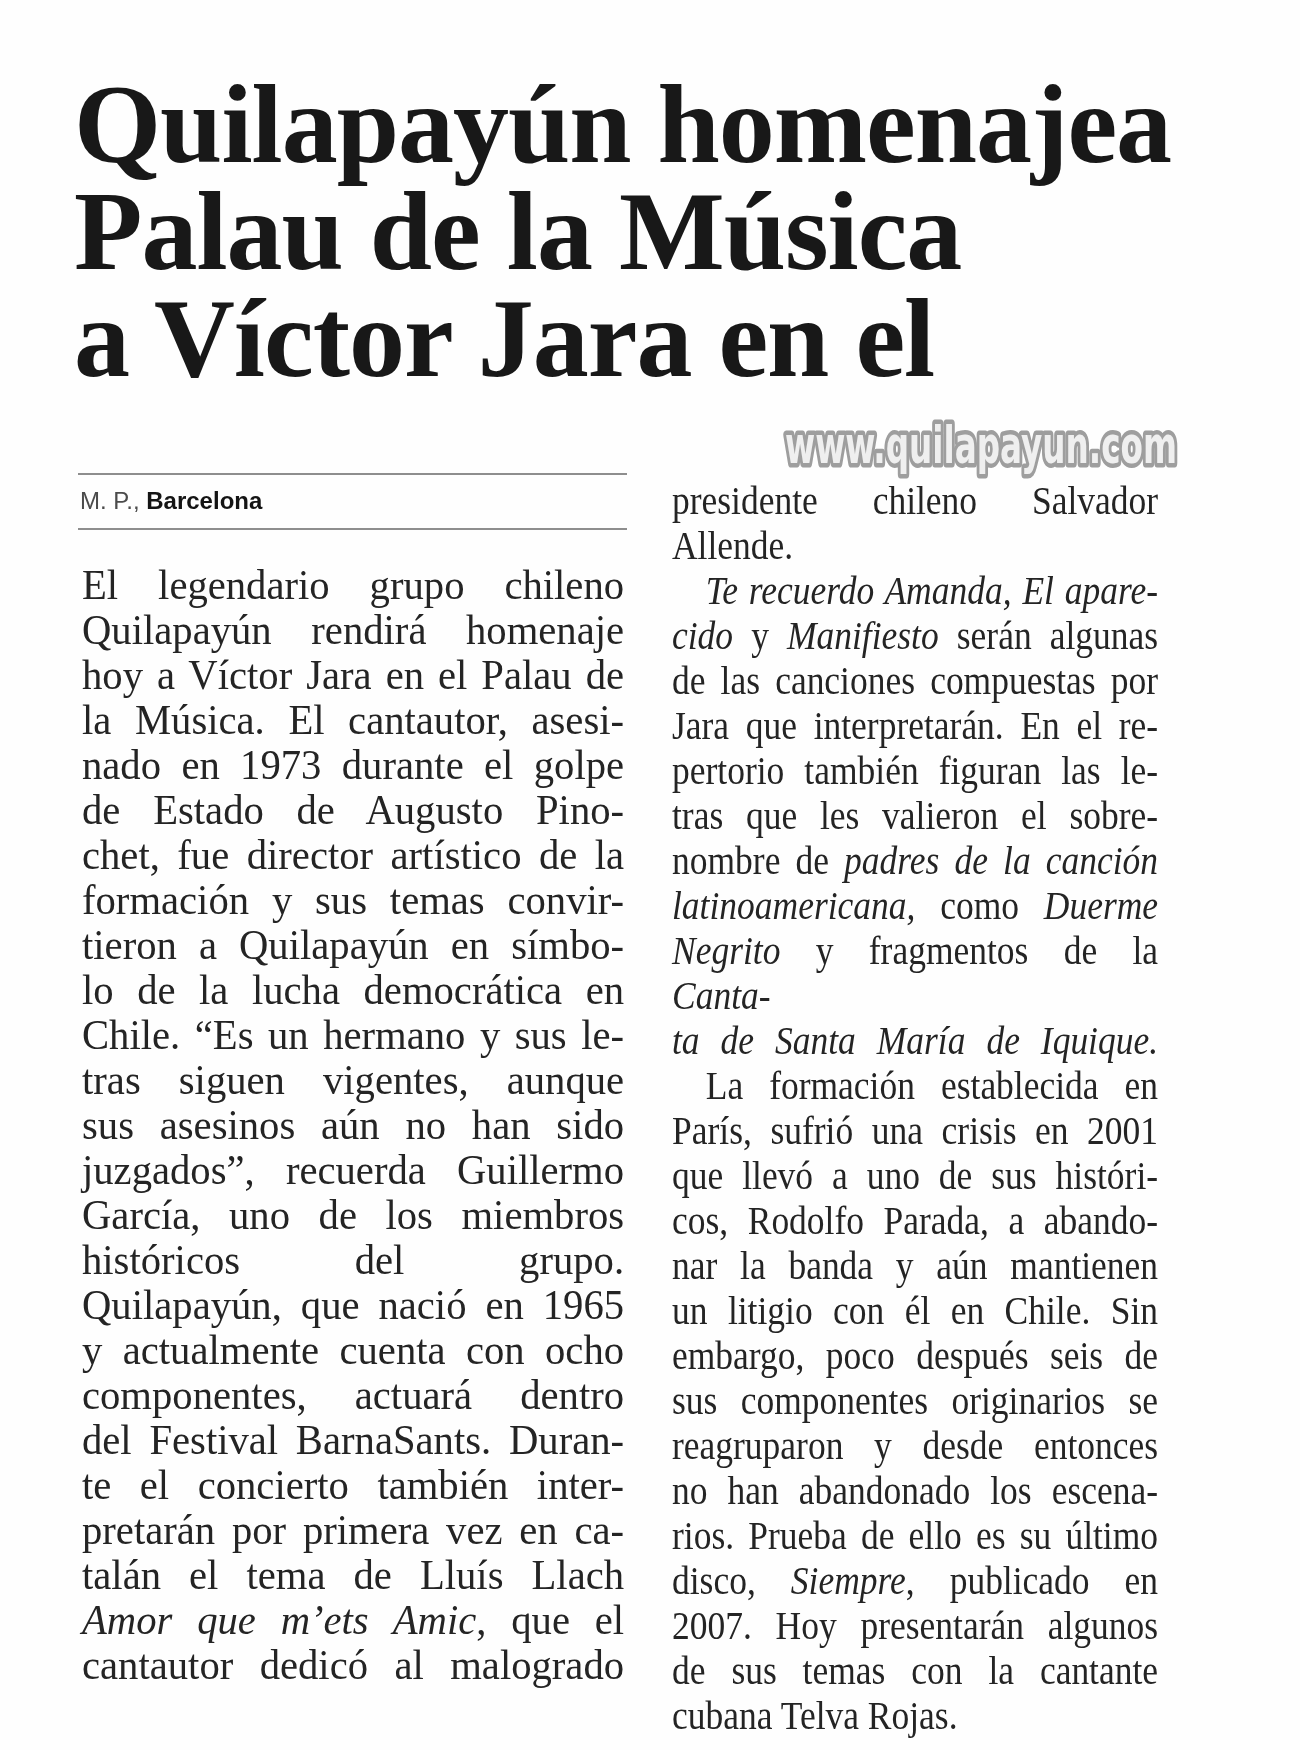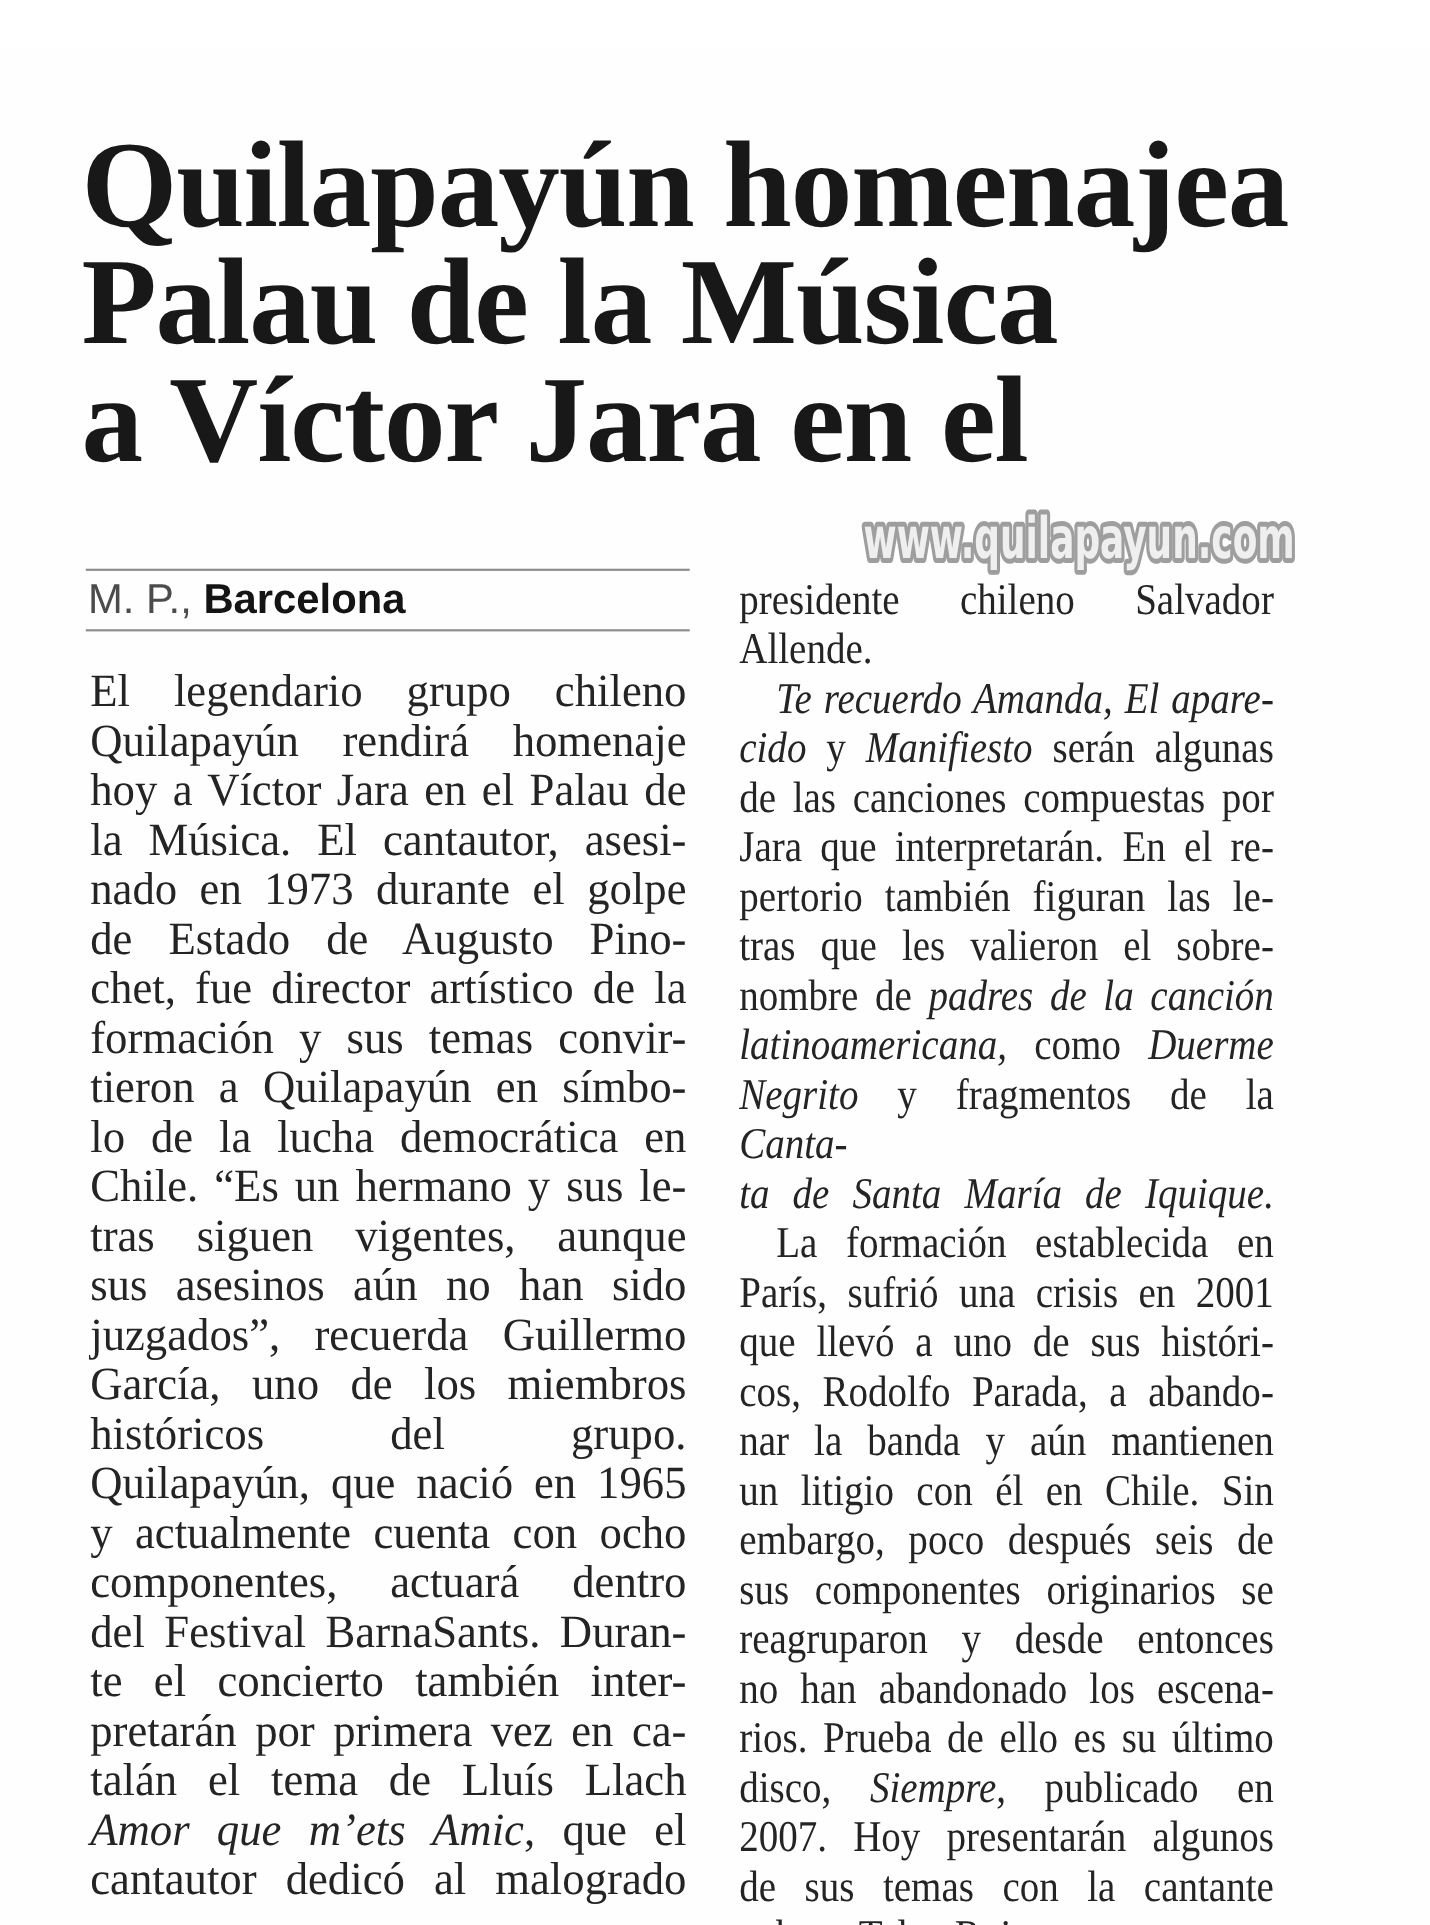--- a/index.html
+++ b/index.html
@@ -3,21 +3,21 @@
 <meta charset="utf-8">
 <style>
   html, body { margin: 0; padding: 0; }
   body {
     width: 1300px; height: 1750px;
     background: #ffffff;
     position: relative;
     font-family: "Liberation Serif", serif;
     overflow: hidden;
   }
-  .page { position: absolute; inset: 0; background: #fefefe; margin-top: 44px; }
+  .page { position: absolute; inset: 0; background: #fefefe; }
 
   
   .headline {
     position: absolute;
     left: 74px; top: 71px;
     margin: 0;
     font-family: "Liberation Serif", serif;
     font-weight: bold;
     font-size: 112px;
     line-height: 107px;
@@ -43,21 +43,21 @@
 
   
   .byline {
     position: absolute;
     left: 78px; top: 473px;
     width: 547px;
     border-top: 2px solid #8e8e8e;
     border-bottom: 2px solid #8e8e8e;
     padding: 8px 0 9px 2px;
     font-family: "Liberation Sans", sans-serif;
-    font-size: 38px;
+    font-size: 24px;
     line-height: 36px;
   }
   .byline-author { color: #4b4b4b; font-weight: 400; }
   .byline-location { color: #141414; font-weight: 700; }
 
   
   .col {
     position: absolute;
     color: #242424;
     transform-origin: 0 0;

